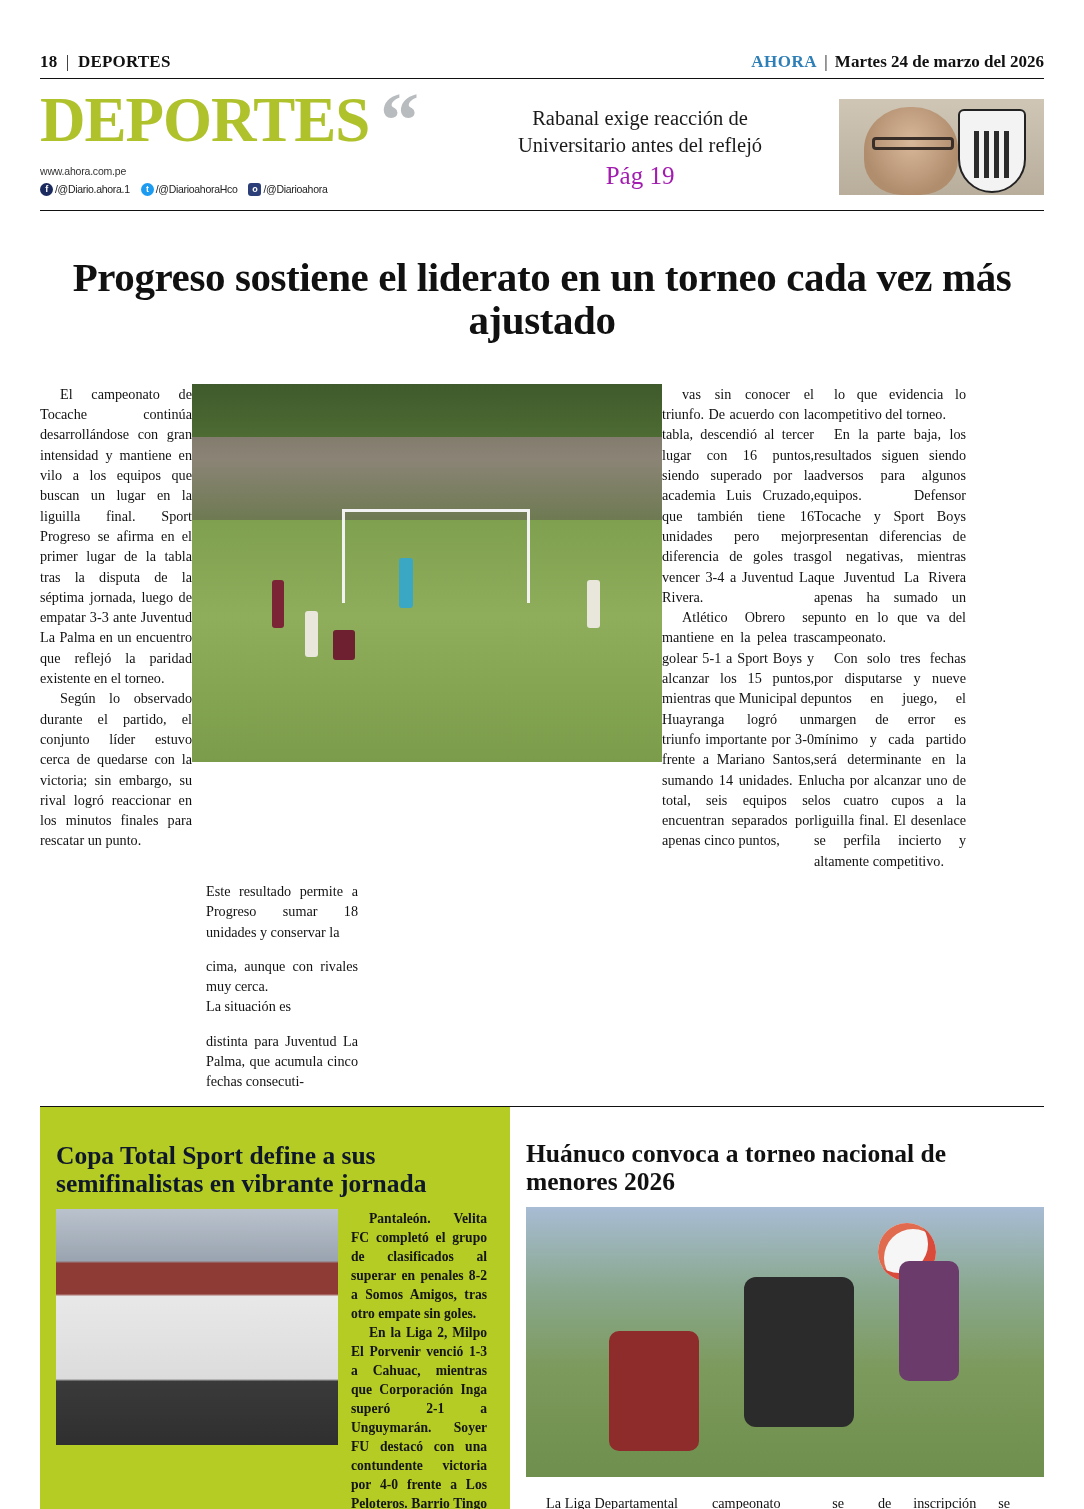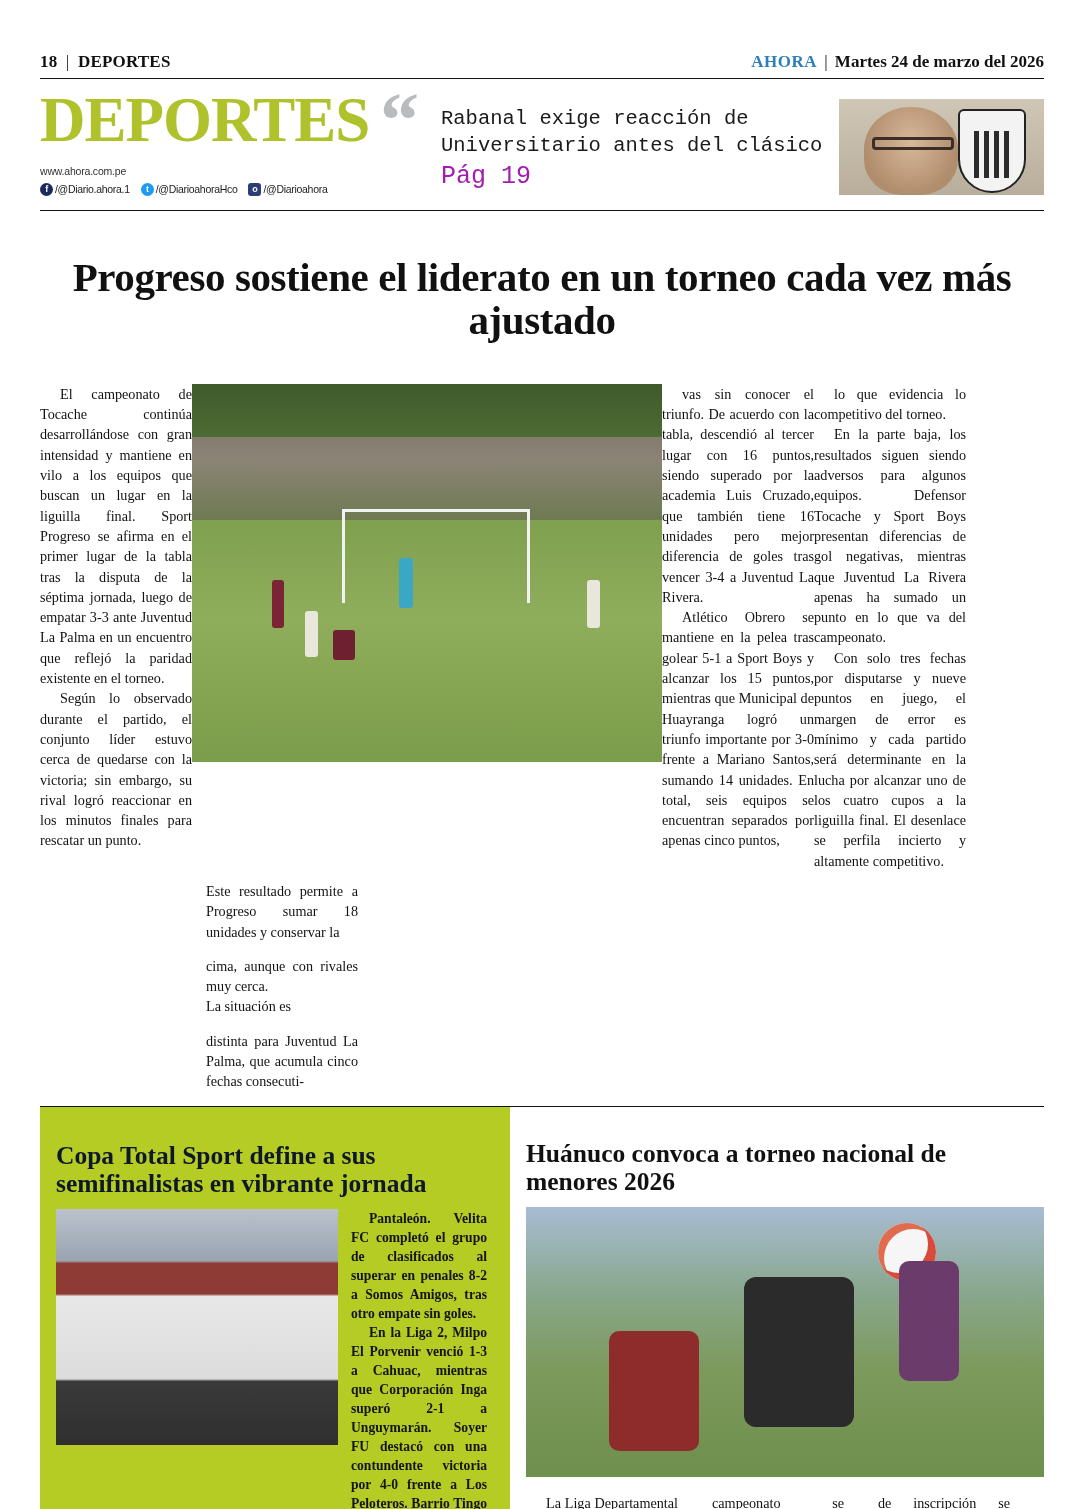--- a/index.html
+++ b/index.html
@@ -39,21 +39,21 @@
              letter-spacing:-.3px; }
   .soc { display:flex; align-items:center; gap:2px; margin-right:7px; }
   .sicon { width:13px; height:13px; border-radius:50%; background:#1b2a5e;
            color:#fff; font-size:9px; line-height:13px; text-align:center;
            display:inline-block; font-weight:bold; }
   .sicon.tw { background:#1d9bf0; }
   .sicon.ig { background:#2c3e78; border-radius:3px; }
 
   .quote-mark { font-size:78px; line-height:.55; color:#b9bcbf; font-weight:bold;
                 font-family:"Liberation Serif", serif; margin:8px 22px 0 10px; }
-  .mh-teaser { flex:1; padding-top:14px;font-family:Liberation Mono, monospace; }
+  .mh-teaser { flex:1; text-align:center; padding-top:14px; }
   .mh-teaser .tline { font-size:20.5px; line-height:1.32; color:#1a1a1a; }
   .mh-teaser .pag { font-size:25px; color:#a21caf; margin-top:3px; }
   .mh-photo { width:205px; height:96px; margin-top:8px; position:relative;
               overflow:hidden; background:#c9bfae; }
 
   .rule-main { border-top:1.8px solid #111; margin-top:4px; }
 
   
   .main-head { font-size:41px; font-weight:bold; line-height:1.05;
                text-align:center; padding:18px 4px 14px; letter-spacing:-.4px; }
@@ -165,21 +165,21 @@
           <span class="sicon ig">o</span>
           <span>/@Diarioahora</span>
         </span>
       </div>
     </div>
 
     <div class="quote-mark">“</div>
 
     <div class="mh-teaser">
       <div class="tline">Rabanal exige reacción de</div>
-      <div class="tline">Universitario antes del clásico</div>
+      <div class="tline">Universitario antes del reflejó</div>
       <div class="pag">Pág 19</div>
     </div>
 
     <div class="mh-photo">
       <div class="hblur"></div>
       <div class="hface"></div>
       <div class="hglass"></div>
       <div class="crest">
         <div class="stripes"></div>
       </div>

